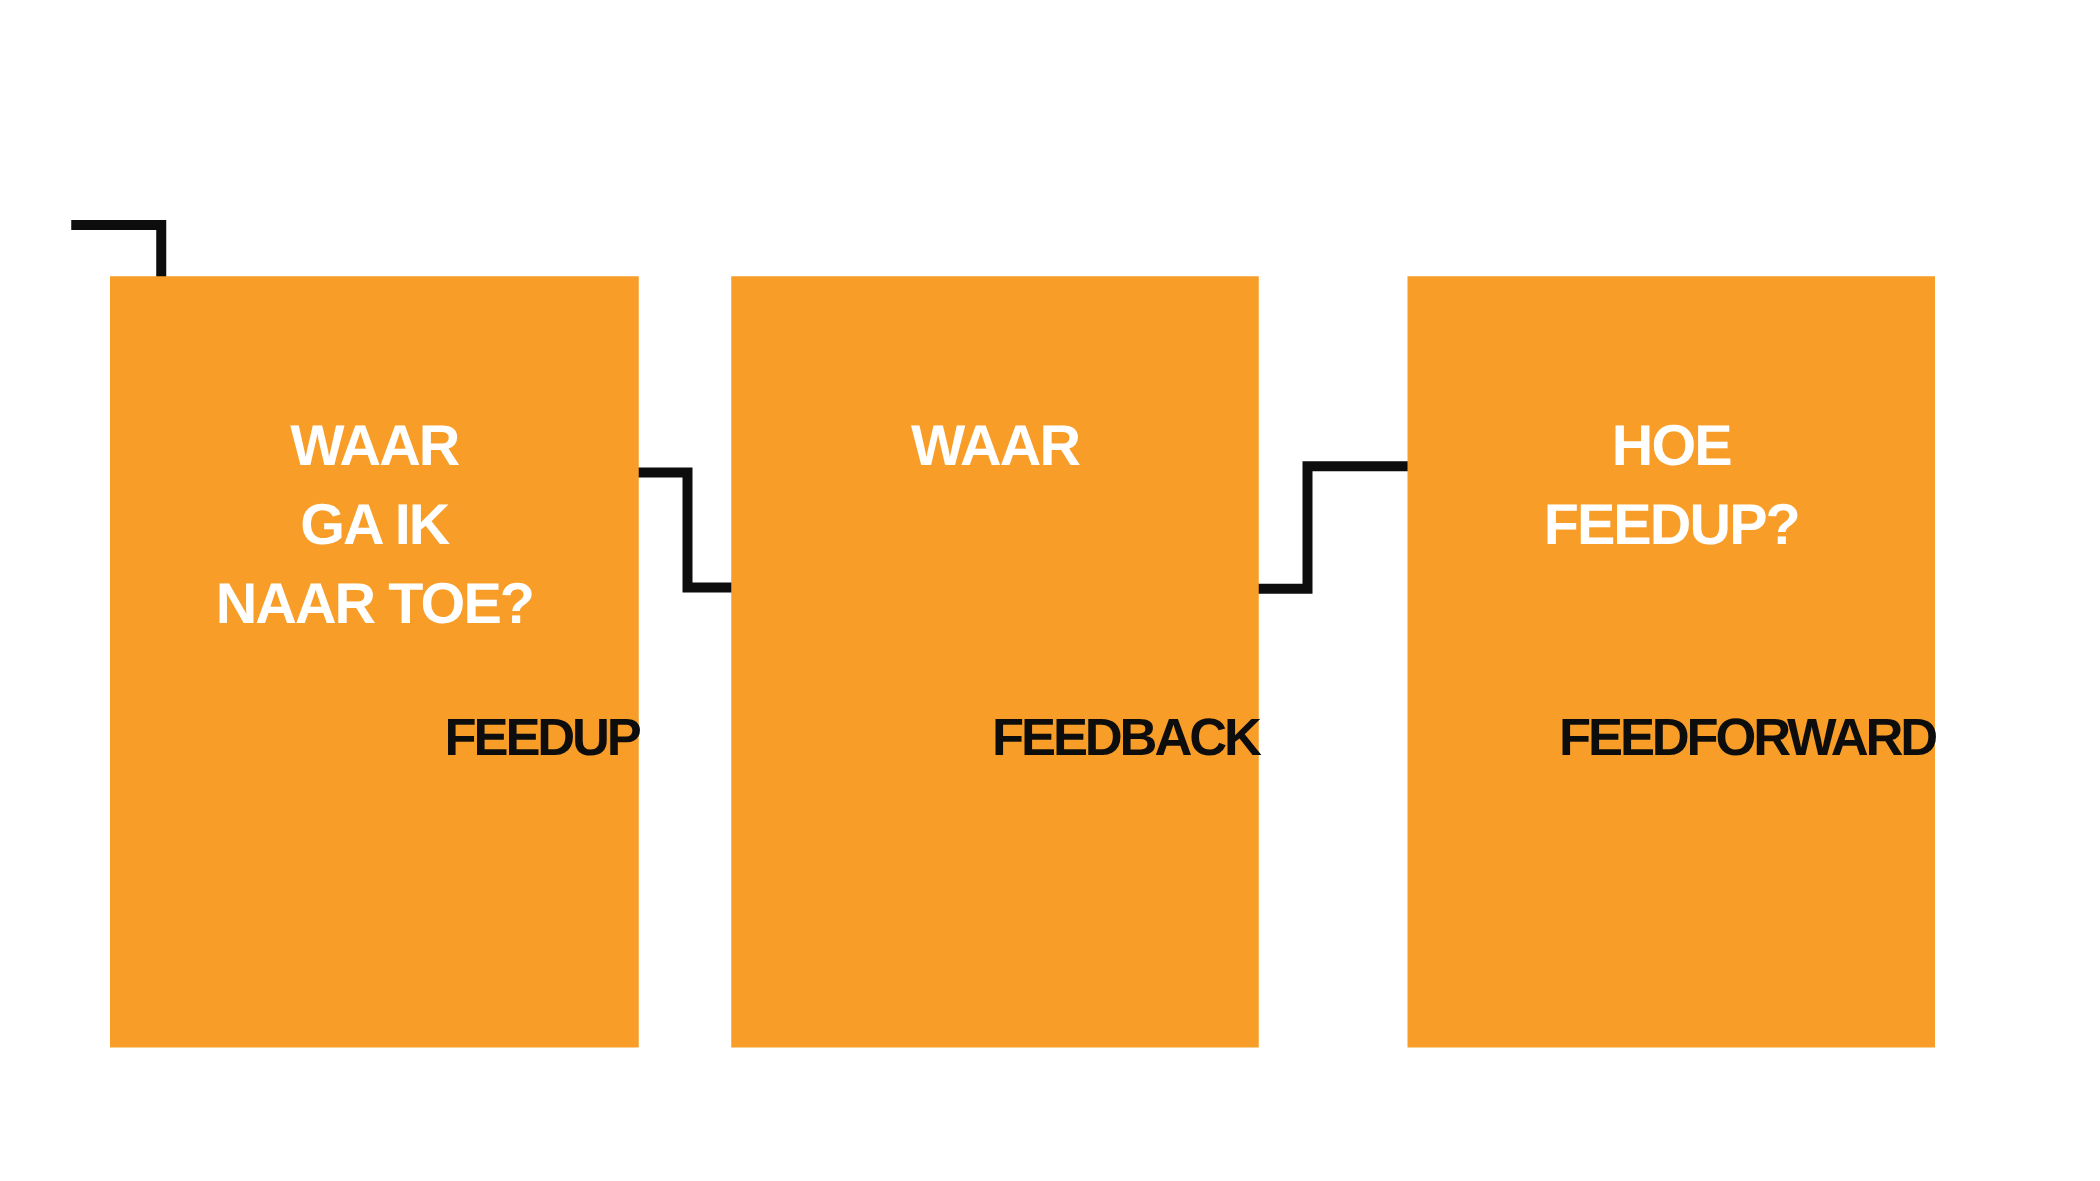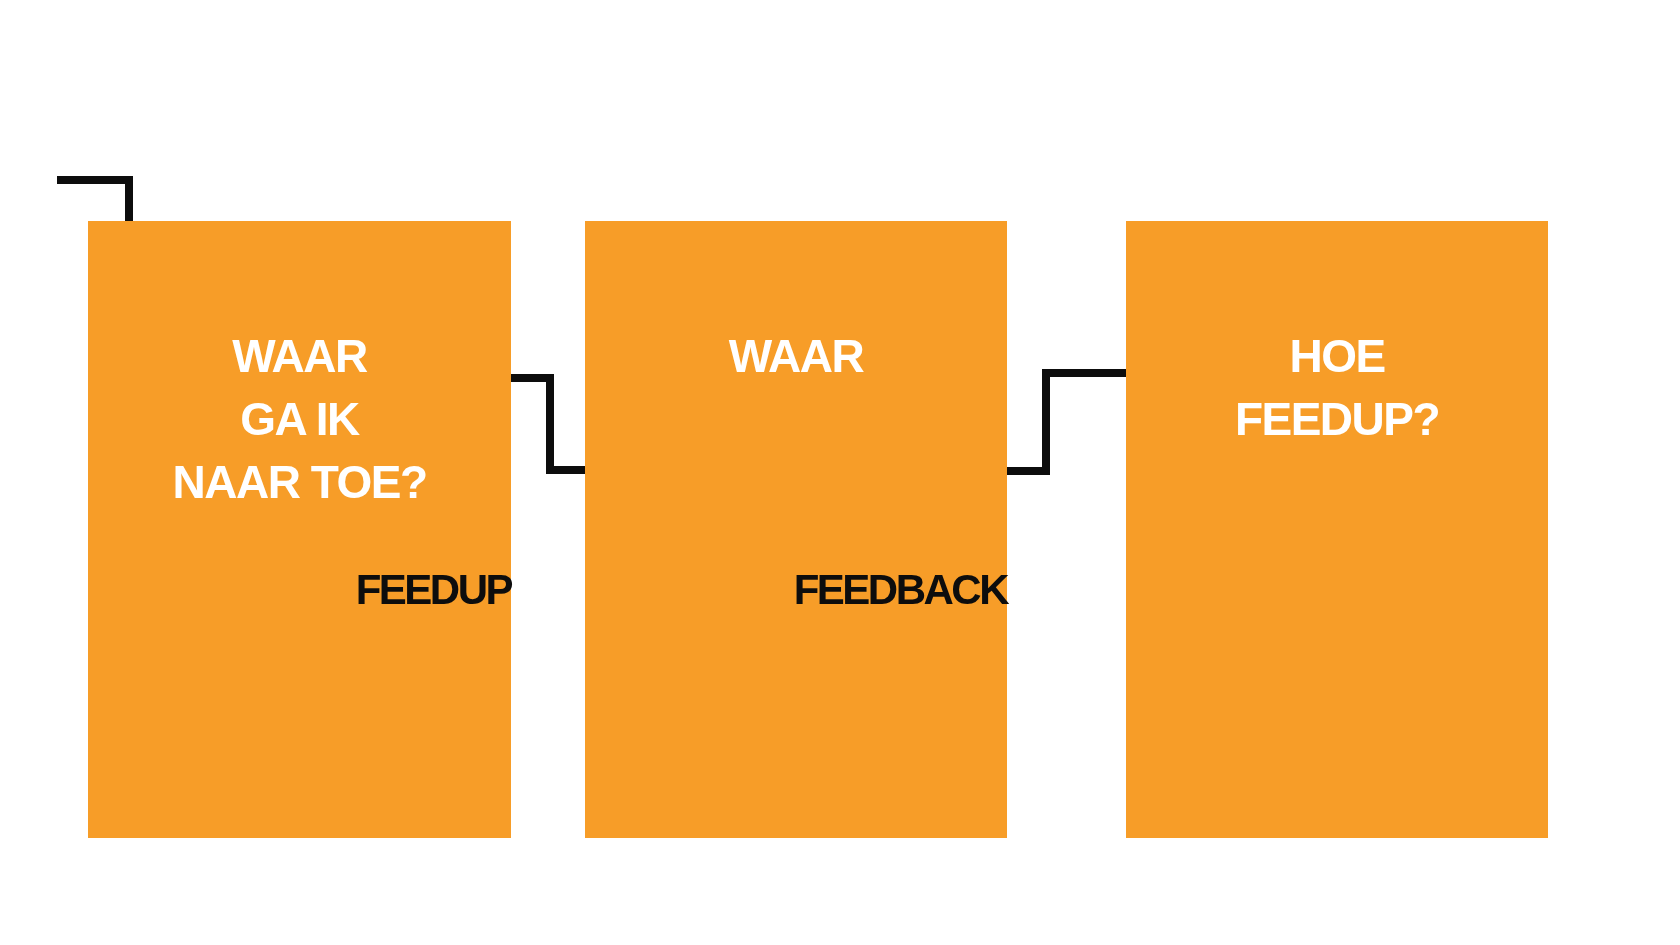--- a/index.html
+++ b/index.html
@@ -77,15 +77,16 @@
       <div>WAAR</div>
     </div>
     <div class="box-label">FEEDBACK</div>
   </div>
 
   <div class="box box-3">
     <div class="question">
       <div>HOE</div>
       <div>FEEDUP?</div>
     </div>
+    <div class="box-label">FEEDFORWARD</div>
   </div>
 
 </div>
 
 </body></html>

